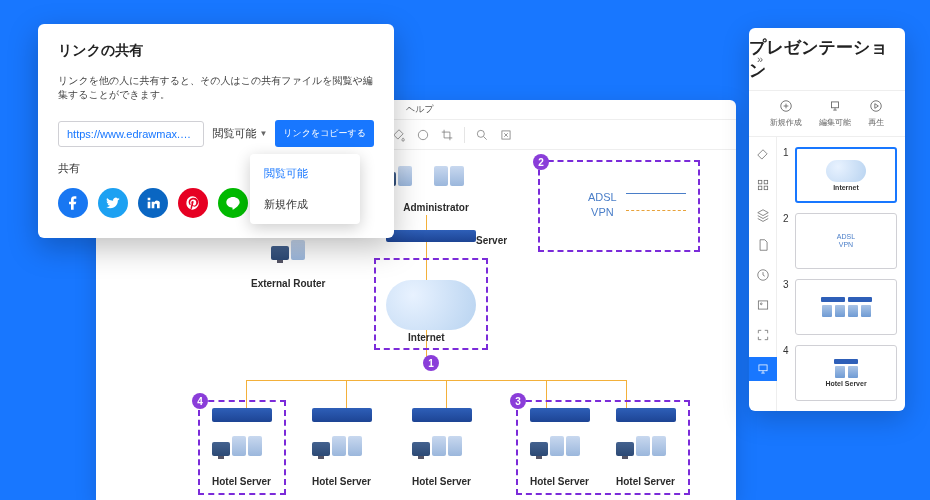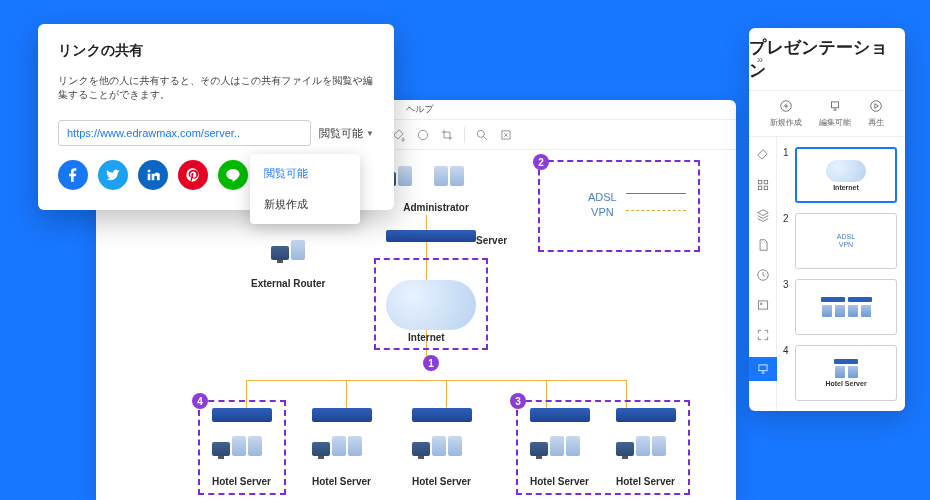--- a/index.html
+++ b/index.html
@@ -276,25 +276,27 @@
     <div class="node-label" style="left:520px;top:326px">Hotel Server</div>
   </div>
 </div>
 
 <div class="share-dialog">
   <div class="share-title">リンクの共有</div>
   <div class="share-sub">リンクを他の人に共有すると、その人はこの共有ファイルを閲覧や編集することができます。</div>
   <div class="share-row">
     <div class="url-input">https://www.edrawmax.com/server..</div>
     <div class="perm-select">閲覧可能</div>
+    <button class="copy-btn">リンクをコピーする</button>
     <div class="perm-dropdown">
       <div class="sel">閲覧可能</div>
       <div>新規作成</div>
     </div>
   </div>
+  <div class="share-label">共有</div>
   <div class="social-row">
     <div class="social-btn fb">
         <svg viewBox="0 0 24 24">
           <path d="M13 22v-8h3l1-4h-4V7.5c0-1 .3-2 2-2h2V2h-3c-3 0-5 1.8-5 5v3H6v4h3v8z"></path>
         </svg>
       </div>
     <div class="social-btn tw">
         <svg viewBox="0 0 24 24">
           <path d="M22 5.8a8 8 0 01-2.3.6 4 4 0 001.8-2.2 8 8 0 01-2.6 1 4 4 0 00-6.8 3.6A11.4 11.4 0 013 4.6a4 4 0 001.2 5.3 4 4 0 01-1.8-.5 4 4 0 003.2 4 4 4 0 01-1.8 0 4 4 0 003.7 2.8A8 8 0 012 18a11.3 11.3 0 006 1.8c7.4 0 11.5-6.2 11.2-11.7A8 8 0 0022 5.8z"></path>
         </svg>

